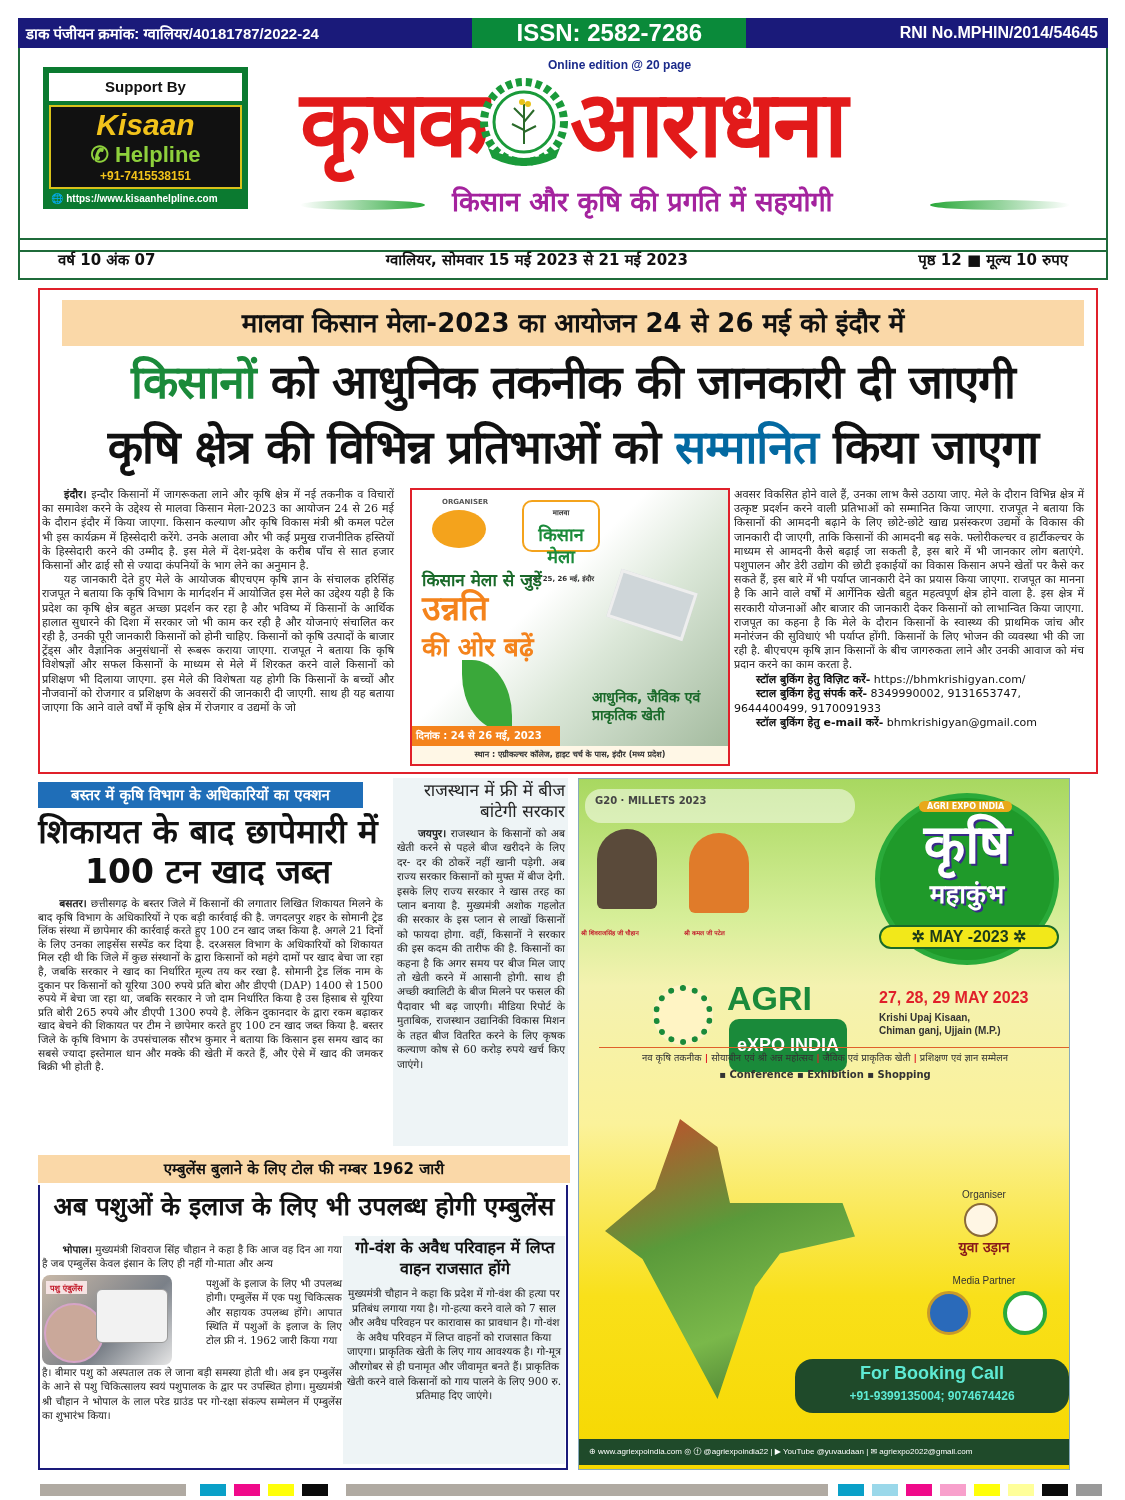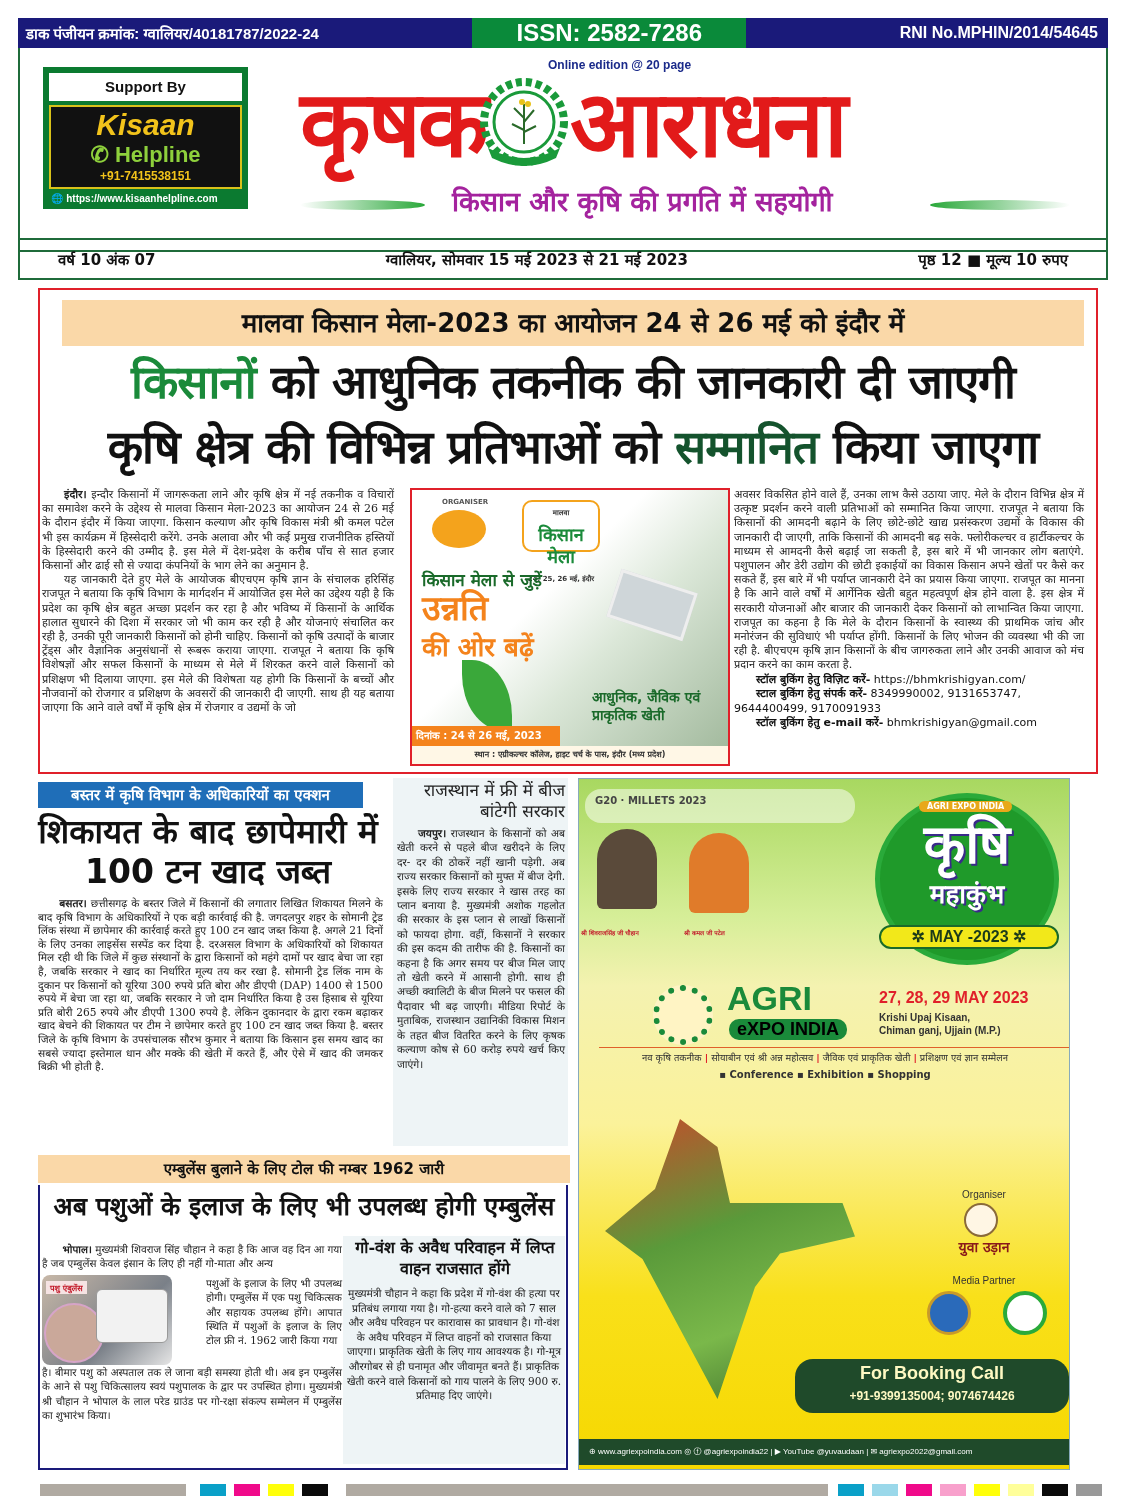--- a/index.html
+++ b/index.html
@@ -27,21 +27,21 @@
 .swoosh{height:10px;border-radius:50%;background:linear-gradient(90deg,#fff,#2aa83a)}
 #sw1{left:300px;top:200px;width:125px}
 #sw2{left:930px;top:200px;width:140px;background:linear-gradient(90deg,#2aa83a,#fff)}
 
 #dateline{left:18px;top:238px;width:1090px;height:42px;border:2px solid #1f6b3a;display:flex;align-items:center;justify-content:space-between;padding:0 38px;font-size:15px;font-family:"DejaVu Sans",sans-serif;font-weight:bold}
 
 #mainbox{left:38px;top:288px;width:1060px;height:486px;border:2px solid #e0202a}
 #kicker{left:62px;top:300px;width:1022px;height:46px;background:#fad8a8;text-align:center;font-size:26px;font-weight:bold;line-height:46px;font-family:"DejaVu Sans",sans-serif}
 #hl1{left:62px;top:350px;width:1022px;text-align:center;font-size:46px;font-weight:bold;line-height:64px;letter-spacing:-1px}
 #hl2{left:62px;top:415px;width:1022px;text-align:center;font-size:46px;font-weight:bold;line-height:64px;letter-spacing:-1px}
-.green{color:#1a8a3a}.red{color:#14532d}
+.green{color:#1a8a3a}.red{color:#0369a1}
 .body{font-size:11px;line-height:14.2px;text-align:justify;font-family:"DejaVu Serif",serif;color:#222}
 .body b{font-weight:bold}
 #col1{left:42px;top:488px;width:352px}
 #col3{left:734px;top:488px;width:350px}
 #poster{left:410px;top:488px;width:320px;height:278px;border:2px solid #e0202a;background:linear-gradient(135deg,#fff 0%,#fff 40%,#dbe7d8 60%,#9fb79a 100%);overflow:hidden}
 #poster .org{position:absolute;left:30px;top:8px;font-size:7px;color:#555;font-weight:bold}
 #poster .bhm{position:absolute;left:20px;top:20px;width:54px;height:38px;border-radius:50%;background:#f4a31c}
 #poster .mela{position:absolute;left:110px;top:10px;width:78px;height:52px;border:2px solid #f4a31c;border-radius:10px;text-align:center;font-size:18px;font-weight:bold;color:#1a8a3a;line-height:22px}
 #poster .mela small{display:block;font-size:7px;color:#333}
 #poster .p1{position:absolute;left:10px;top:78px;font-size:17px;font-weight:bold;color:#1a6a2a}
@@ -83,35 +83,35 @@
 #ad .person2{position:absolute;left:110px;top:54px;width:60px;height:80px;background:#e07b2a;border-radius:30px 30px 6px 6px}
 #ad .cap1{position:absolute;left:2px;top:150px;font-size:6px;color:#c21a2a;font-weight:bold}
 #ad .cap2{position:absolute;left:105px;top:150px;font-size:6px;color:#c21a2a;font-weight:bold}
 #ad .circle{position:absolute;left:296px;top:14px;width:184px;height:172px;border-radius:50%;background:#1f9a2a;border:5px solid #2aaa3a}
 #ad .agri-badge{position:absolute;left:340px;top:22px;background:#e8a81a;color:#fff;font-size:8px;font-weight:bold;padding:1px 8px;border-radius:8px}
 #ad .krishi{position:absolute;left:300px;top:34px;width:176px;text-align:center;font-size:54px;font-weight:bold;color:#fff;text-shadow:2px 2px 0 #3a2a8a;line-height:64px}
 #ad .mahakumbh{position:absolute;left:300px;top:96px;width:176px;text-align:center;font-size:26px;font-weight:bold;color:#fff;text-shadow:2px 2px 0 #3a2a8a}
 #ad .may{position:absolute;left:300px;top:146px;width:180px;height:24px;background:#f2e81a;border:2px solid #1a6a2a;border-radius:12px;text-align:center;font-size:16px;font-weight:bold;color:#1a3a1a;line-height:20px;font-family:"Liberation Sans",sans-serif}
 #ad .expo4{position:absolute;left:74px;top:206px;width:60px;height:60px;border-radius:50%;border:6px dotted #1a8a3a;background:#fff4c4}
 #ad .agri{position:absolute;left:148px;top:200px;font-size:34px;font-weight:bold;color:#1a8a3a;font-family:"Liberation Sans",sans-serif}
-#ad .expo{position:absolute;left:150px;top:240px;background:#1a8a3a;color:#000000;font-size:18px;font-weight:bold;padding:0 8px;border-radius:10px;font-family:"Liberation Sans",sans-serif}
+#ad .expo{position:absolute;left:150px;top:240px;background:#1a8a3a;color:#ffffff;font-size:18px;font-weight:bold;padding:16px 8px;border-radius:10px;font-family:"Liberation Sans",sans-serif}
 #ad .dates{position:absolute;left:300px;top:210px;font-size:16px;font-weight:bold;color:#e0202a;font-family:"Liberation Sans",sans-serif}
 #ad .venue{position:absolute;left:300px;top:232px;font-size:10px;font-weight:bold;color:#333;line-height:13px;font-family:"Liberation Sans",sans-serif}
 #ad .hr{position:absolute;left:20px;top:268px;width:472px;height:1px;background:#e0602a}
 #ad .themes{position:absolute;left:0;top:272px;width:492px;text-align:center;font-size:9.5px;color:#333}
 #ad .themes .sep{color:#e0202a;font-weight:bold;padding:0 3px}
 #ad .events{position:absolute;left:0;top:290px;width:492px;text-align:center;font-size:10px;font-weight:bold;color:#333}
 #ad .map{position:absolute;left:26px;top:340px;width:250px;height:280px;background:linear-gradient(160deg,#c84a2a 0%,#5a9a3a 40%,#7ab84a 70%,#3a6a2a 100%);clip-path:polygon(30% 0,45% 10%,50% 30%,95% 30%,100% 42%,70% 48%,60% 60%,45% 100%,30% 75%,15% 50%,0 40%,20% 25%)}
 #ad .organiser{position:absolute;left:330px;top:410px;width:150px;text-align:center;font-size:10px;color:#333;font-family:"Liberation Sans",sans-serif}
 #ad .yuva-logo{position:absolute;left:385px;top:424px;width:34px;height:34px;border-radius:50%;background:#fff6e4;border:2px solid #8a6a3a}
 #ad .yuva{position:absolute;left:330px;top:458px;width:150px;text-align:center;font-size:14px;font-weight:bold;color:#8a1a1a}
 #ad .media{position:absolute;left:330px;top:496px;width:150px;text-align:center;font-size:10px;color:#333;font-family:"Liberation Sans",sans-serif}
 #ad .mp1{position:absolute;left:348px;top:512px;width:44px;height:44px;border-radius:50%;background:#2a6aba;border:3px solid #c89a2a}
 #ad .mp2{position:absolute;left:424px;top:512px;width:44px;height:44px;border-radius:50%;background:#fff;border:4px solid #2aaa3a}
-#ad .booking{position:absolute;left:216px;top:580px;width:274px;height:54px;background:#1f4a2a;border-radius:18px;color:#fef9c3;text-align:center;font-family:"Liberation Sans",sans-serif}
+#ad .booking{position:absolute;left:216px;top:580px;width:274px;height:54px;background:#1f4a2a;border-radius:18px;color:#5eead4;text-align:center;font-family:"Liberation Sans",sans-serif}
 #ad .booking .t{font-size:18px;font-weight:bold;line-height:28px}
 #ad .booking .n{font-size:12px;font-weight:bold;line-height:18px}
 #ad .footer{position:absolute;left:0;top:660px;width:492px;height:26px;background:#1f4a2a;color:#fff;font-size:8px;line-height:26px;padding-left:10px;white-space:nowrap;font-family:"Liberation Sans",sans-serif}
 
 #colorbar{left:0;top:1484px;width:1125px;height:14px}
 .cb{position:absolute;top:0;height:12px}
 </style>
 </head>
 <body>
 

